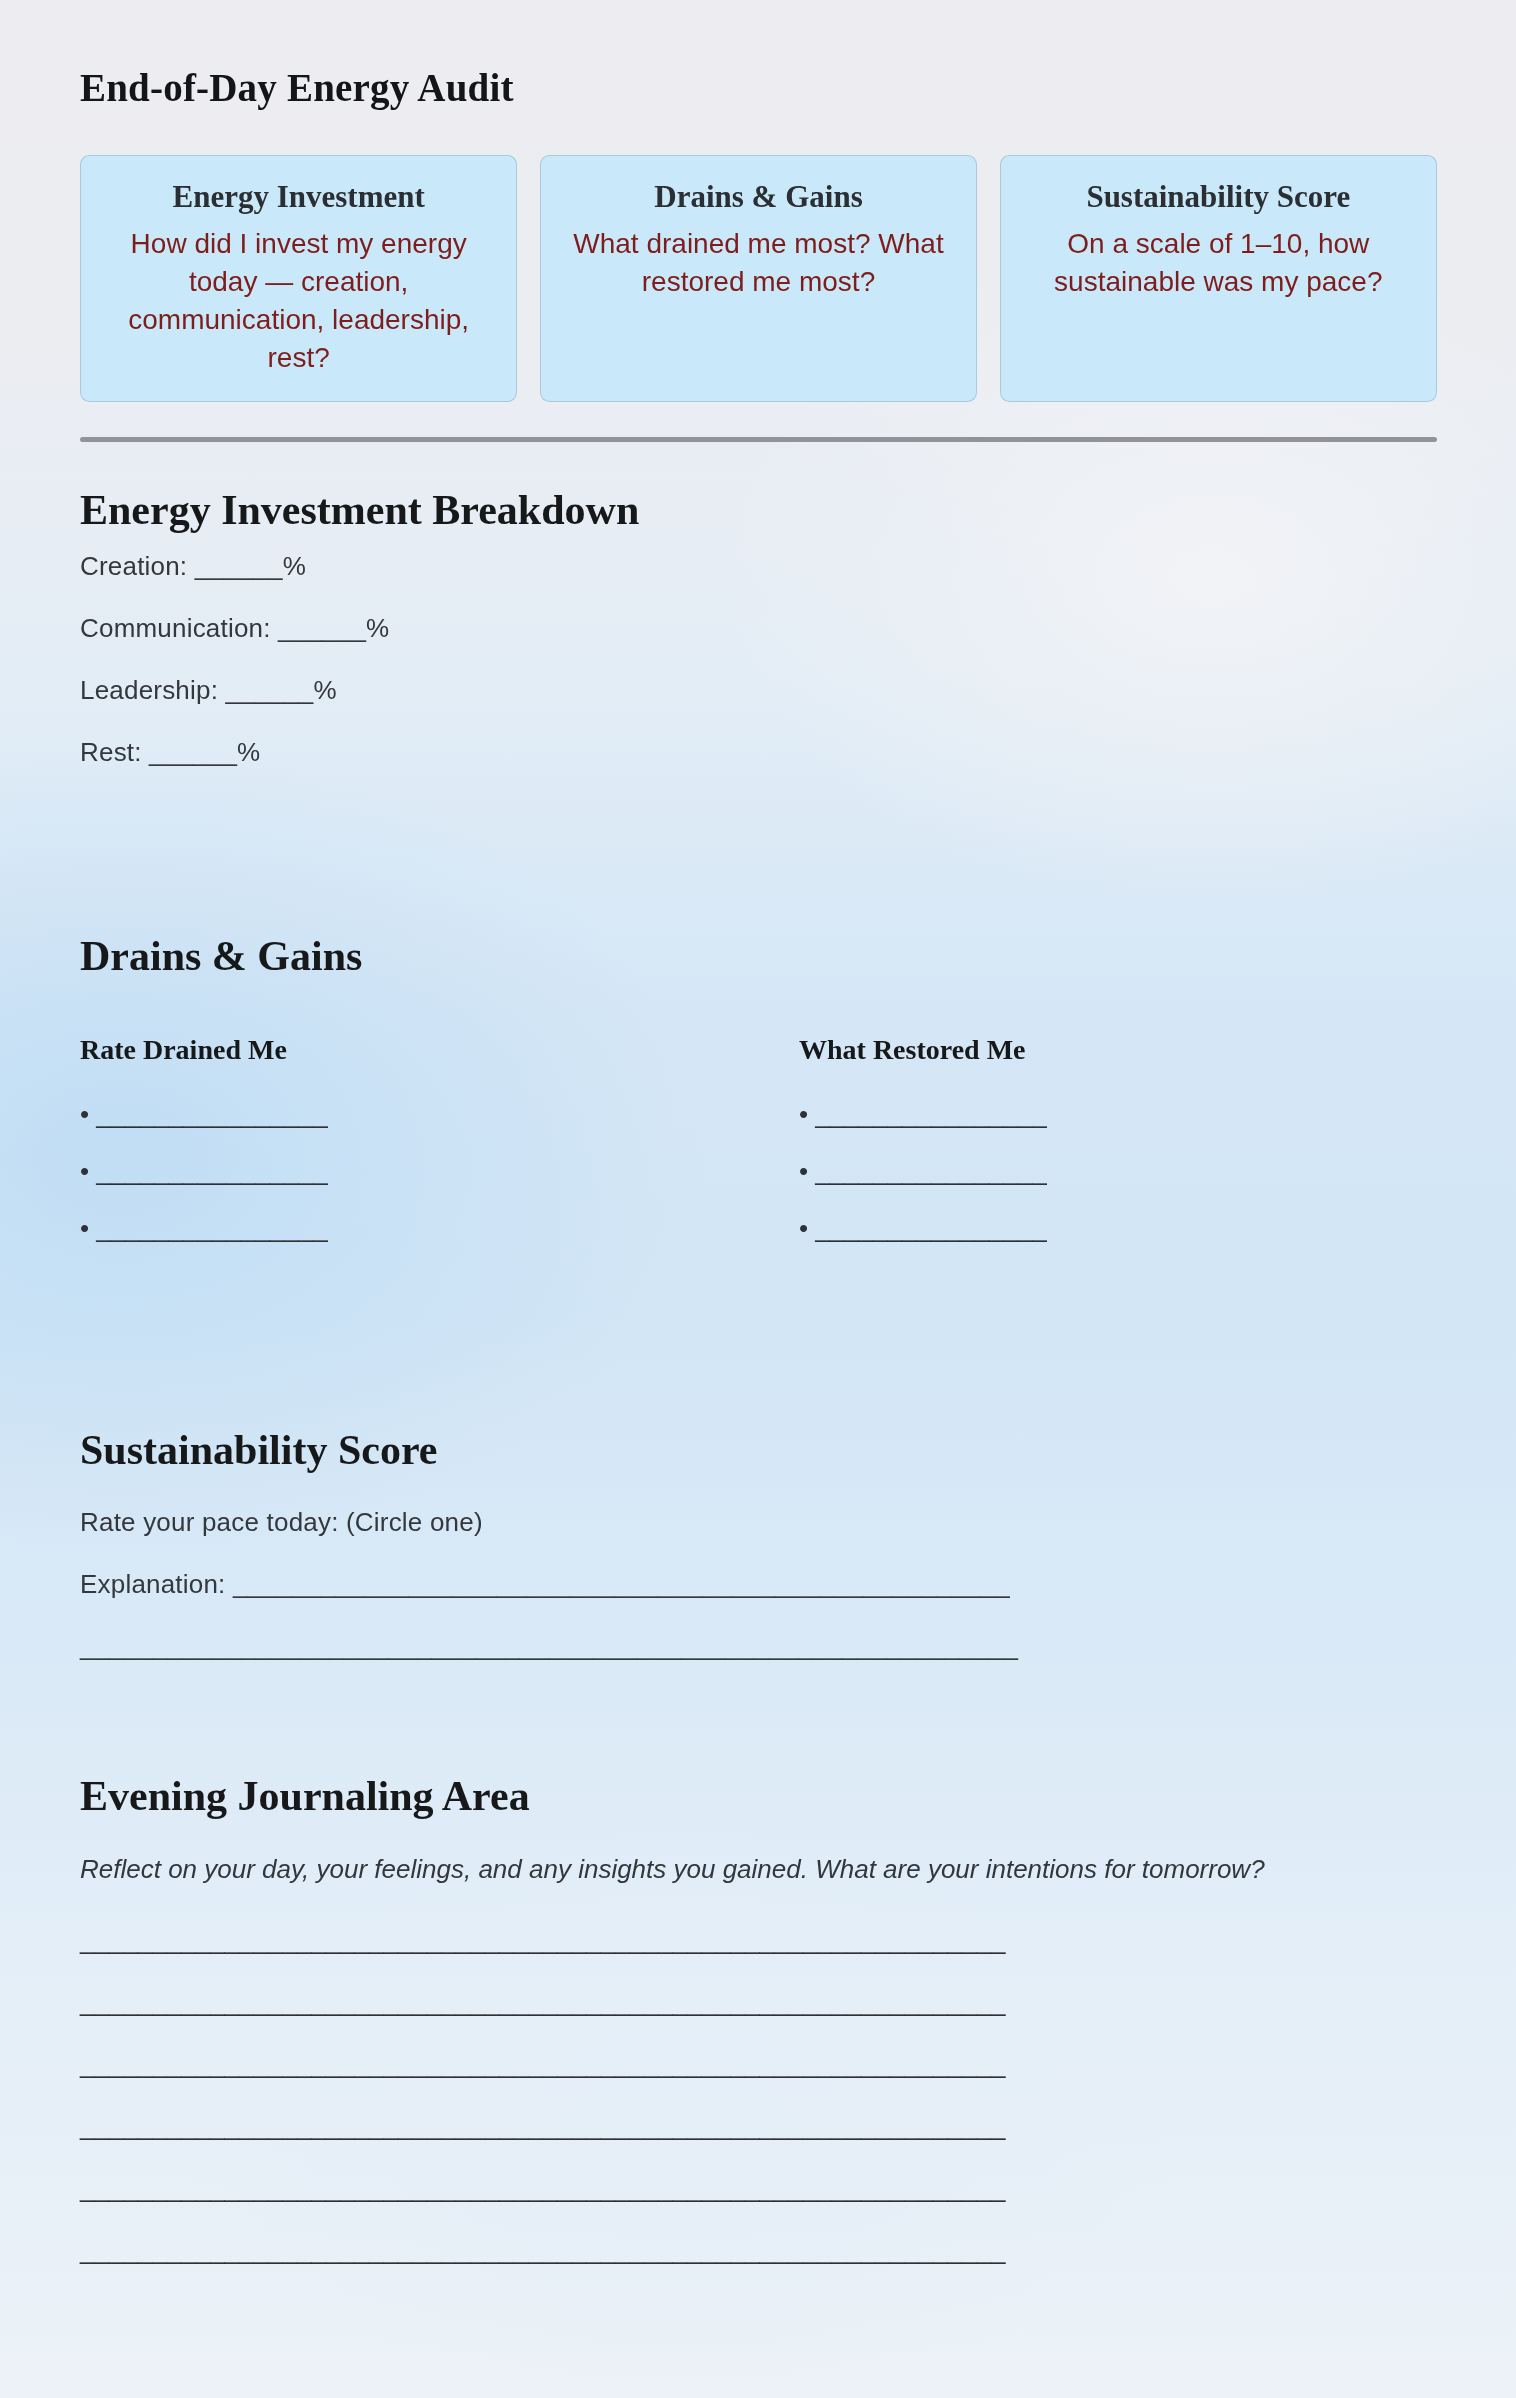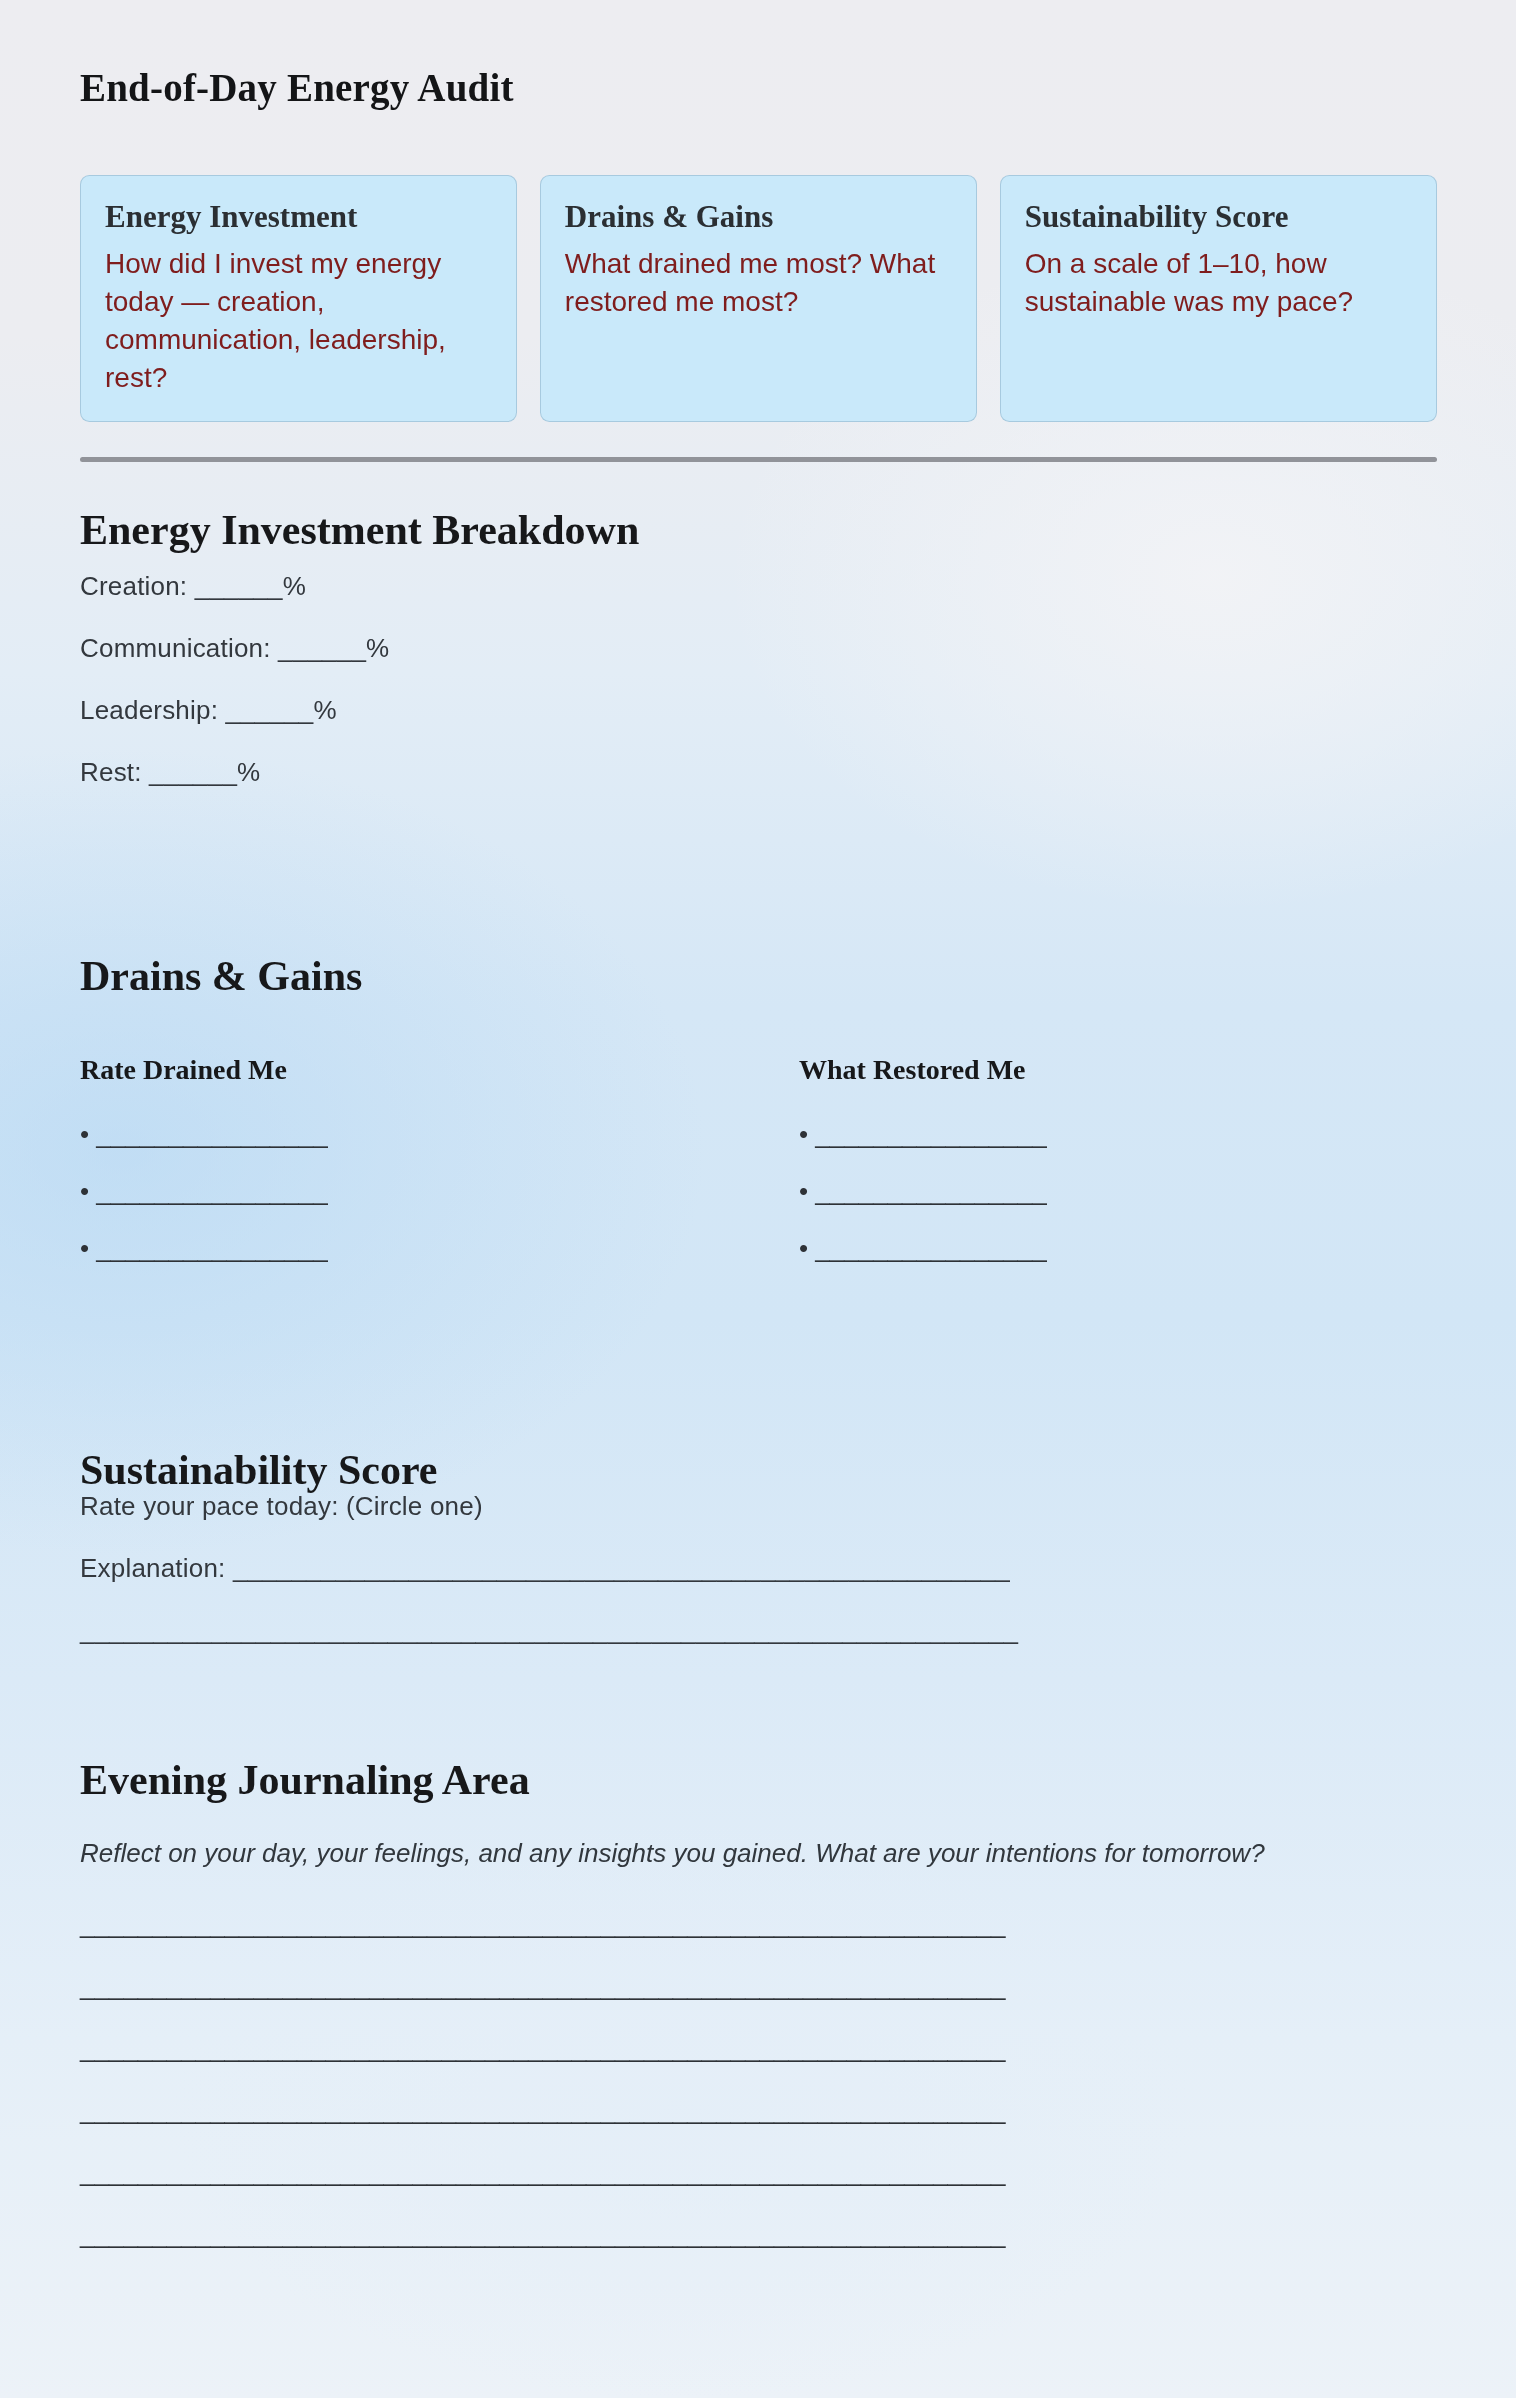--- a/index.html
+++ b/index.html
@@ -18,21 +18,21 @@
   h1.page-title {
     margin-top: 66px;
     font-family: "Liberation Serif", "DejaVu Serif", serif;
     font-weight: 700;
     font-size: 39px;
     line-height: 43px;
     color: #141517;
     letter-spacing: 0.2px;
   }
 
-  .cards { display: flex; gap: 22.5px; margin-top: 66px; }
+  .cards { display: flex; gap: 22.5px; margin-top: 46px; text-align: center; }
   .card {
     flex: 1;
     background: #c9e9fa;
     border: 1.9px solid rgba(138,177,200,0.55);
     border-radius: 9.4px;
     padding: 20.6px 24px 24px 24px;
   }
   .card-title {
     font-family: "Liberation Serif", "DejaVu Serif", serif;
     font-weight: 700;
@@ -90,21 +90,21 @@
   }
   ul.blank-list { list-style: none; margin-top: 30px; }
   ul.blank-list li {
     font-size: 26px;
     line-height: 32px;
     color: #2e3237;
     white-space: nowrap;
   }
   ul.blank-list li + li { margin-top: 25px; }
 
-  .mt-38 { }
+  .mt-38 { margin-top: 36px; }
   .mt-32 { margin-top: 30px; }
 
   p.prompt-italic {
     margin-top: 37px;
     font-style: italic;
     font-size: 26px;
     line-height: 32px;
     color: #31373d;
   }
   .journal-line {

